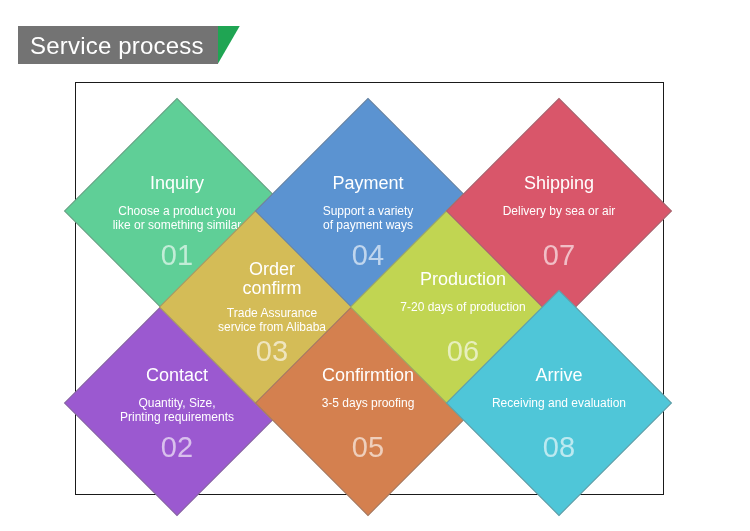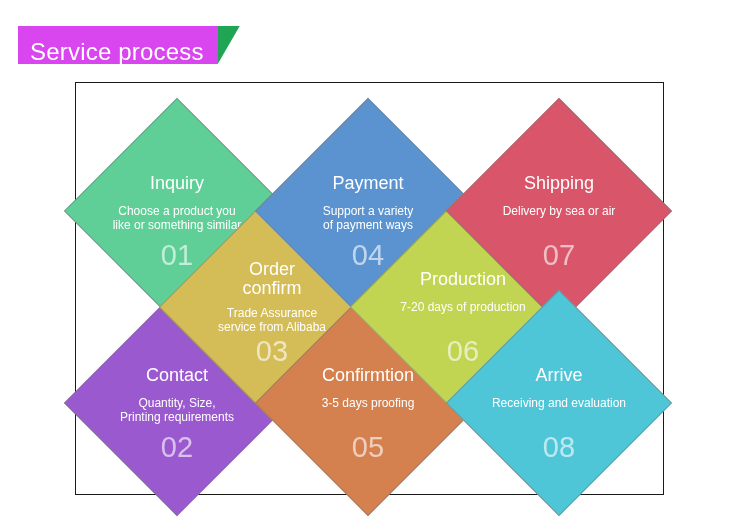--- a/index.html
+++ b/index.html
@@ -18,23 +18,23 @@
   
   #section-banner {
     position: absolute;
     left: 18px;
     top: 26px;
     height: 38px;
     display: flex;
     align-items: stretch;
   }
   #section-banner .banner-body {
-    background: #d946ef;
+    background: #737373;
     display: flex;
-    align-items: flex-end;
+    align-items: flex-start;
     padding: 8px 14px 0 12px;
   }
   #section-banner .banner-title {
     color: #ffffff;
     font-size: 24px;
     line-height: 1;
     font-weight: 400;
     letter-spacing: 0.2px;
     white-space: nowrap;
   }

